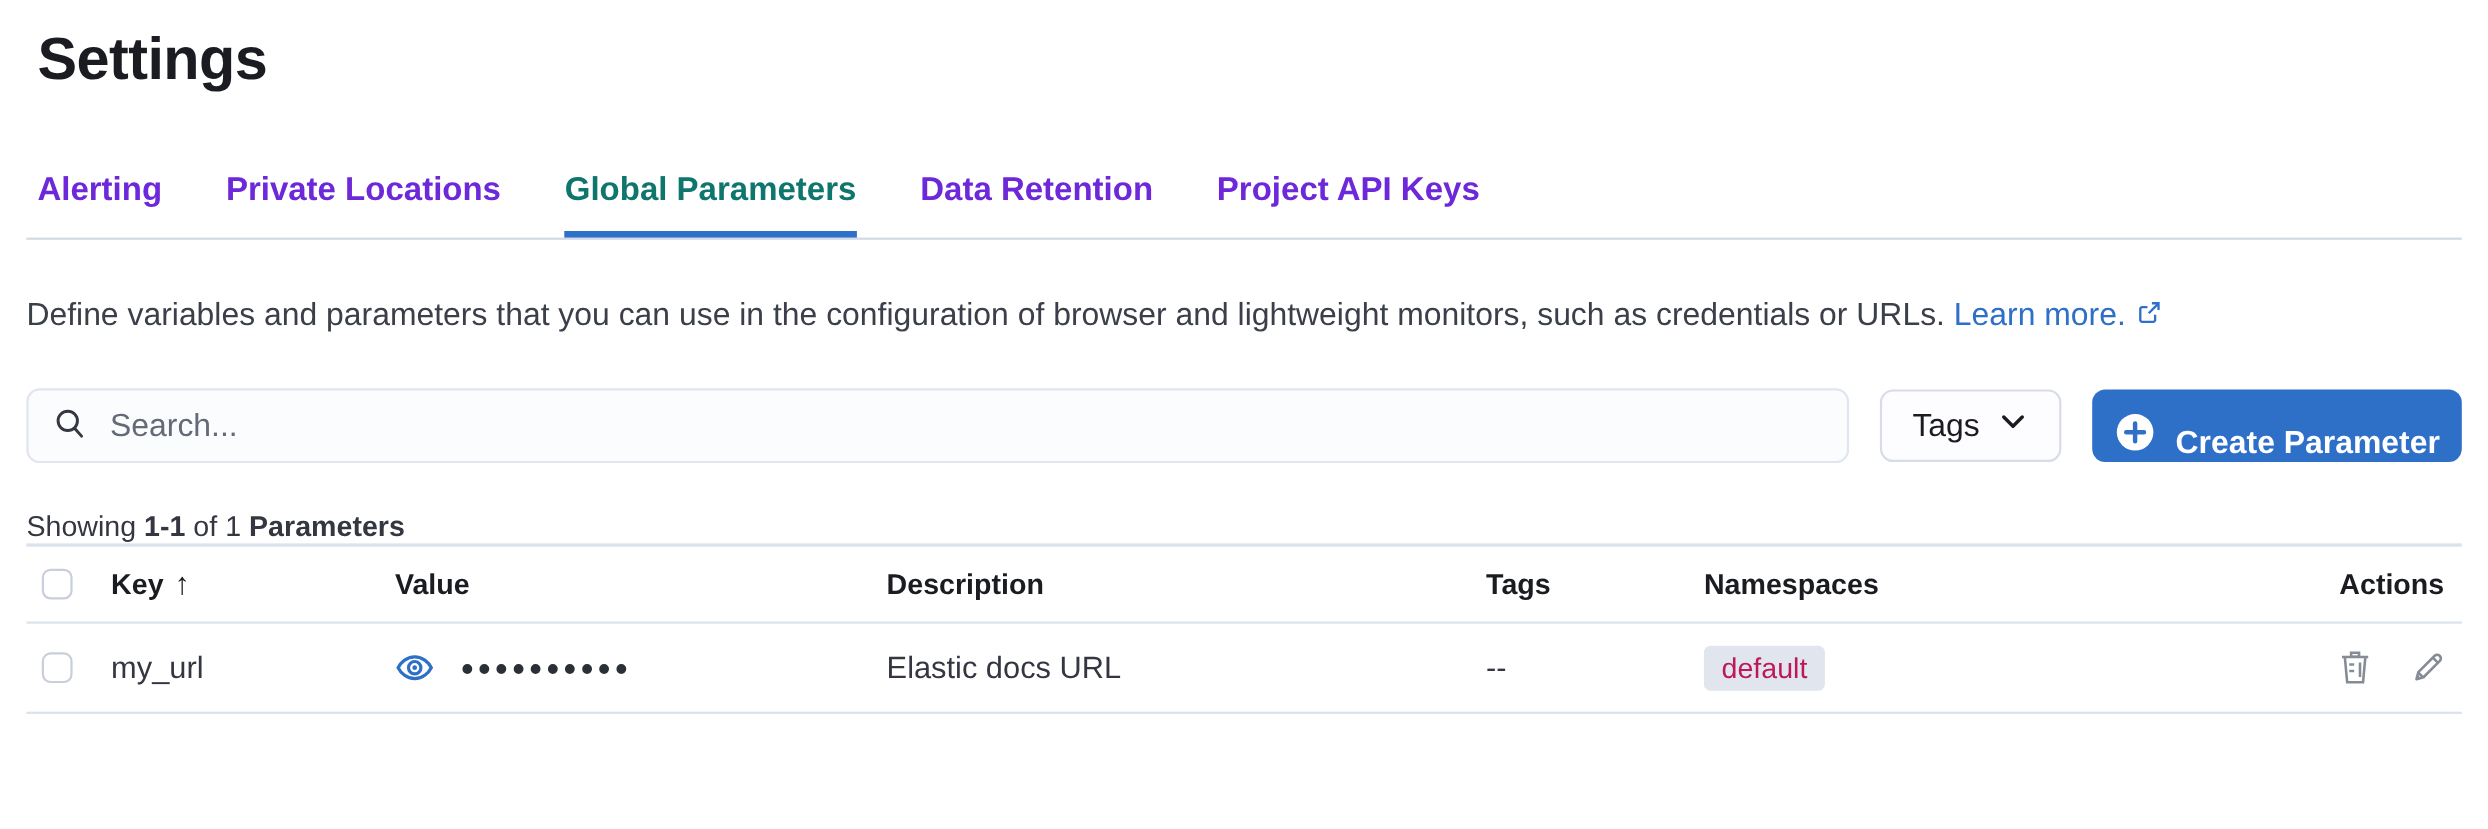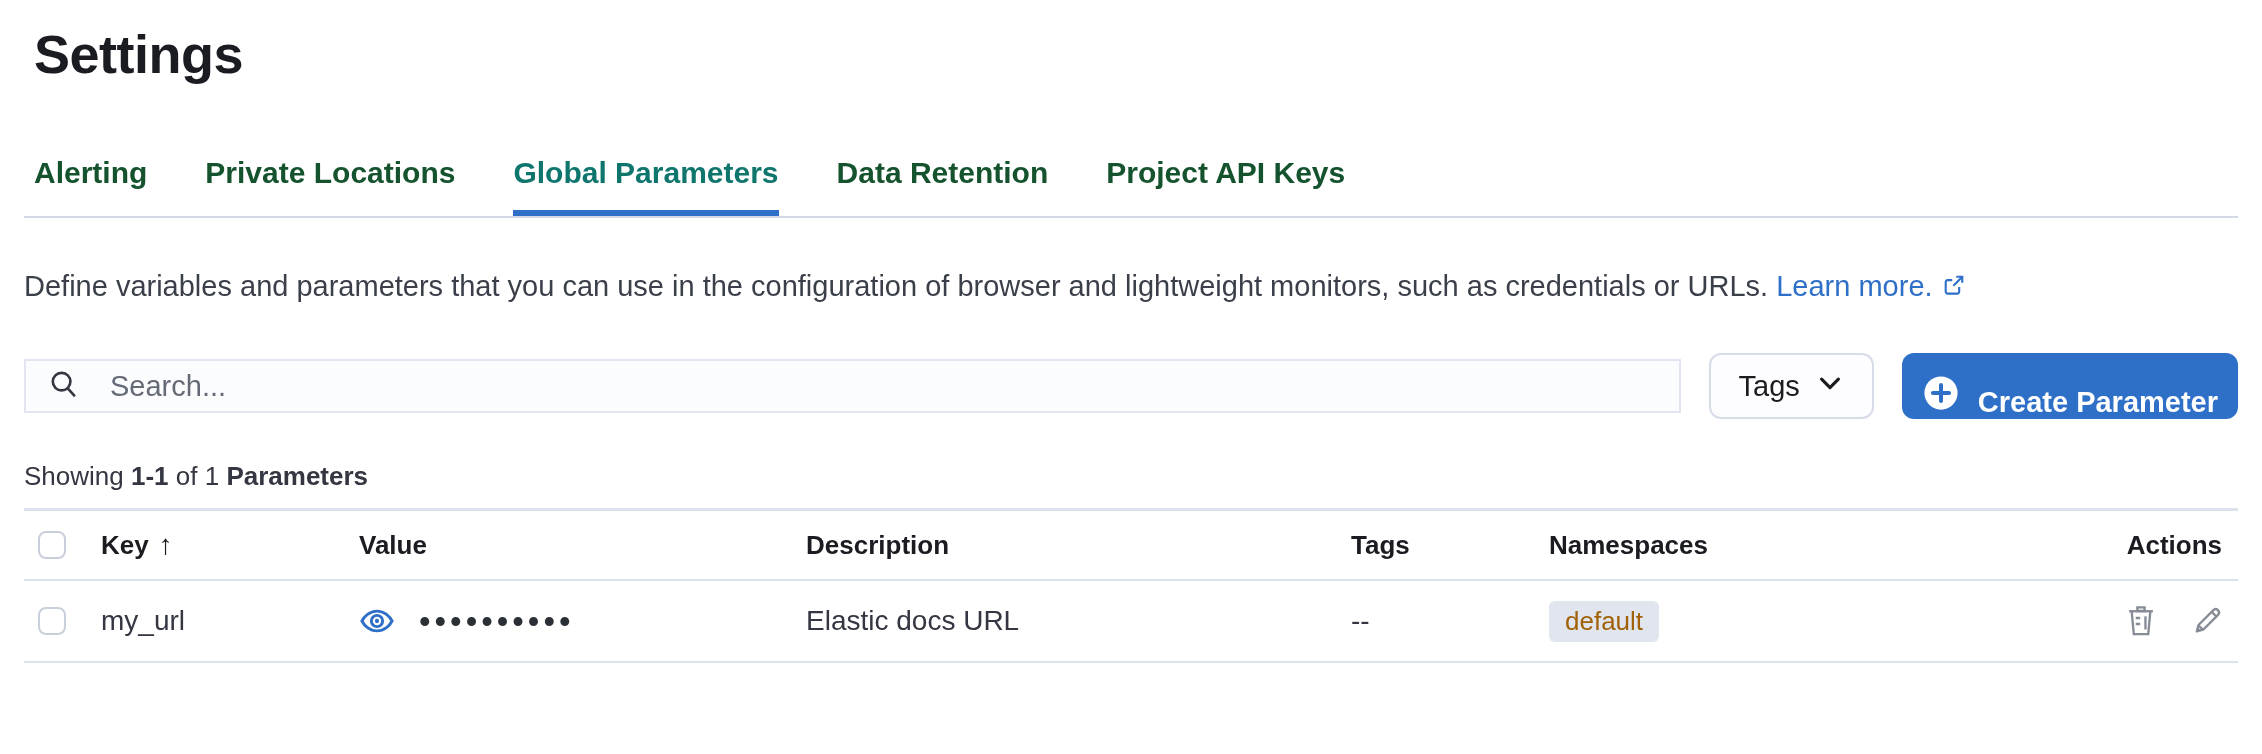--- a/index.html
+++ b/index.html
@@ -17,42 +17,42 @@
     color:#1a1c21; letter-spacing:-0.5px;
   }
 
   
   .tabs {
     margin-top:72px; padding-left:10px;
     display:flex; gap:58px; align-items:flex-end;
     border-bottom:2px solid #d3dae6;
   }
   .tab {
-    font-size:30px; font-weight:700; color:#14532d;
+    font-size:30px; font-weight:700; color:#6d28d9;
     padding-bottom:20px; border-bottom:6px solid transparent;
     cursor:pointer; white-space:nowrap;
   }
   .tab.active { color:#0f766e; border-bottom-color:#2e6fc8; }
 
   
   .description {
     margin-top:44px; max-width:2195px;
     font-size:29px; line-height:49px; color:#3a3f49;
   }
   .description a { color:#2e6fc8; text-decoration:none; }
   .ext-icon { display:inline-block; vertical-align:-2px; margin-left:8px; }
 
   
   .controls {
     margin-top:40px; display:flex; align-items:center; gap:28px;
   }
   .search-box {
-    flex:1; height:54px;
-    background:#fbfcfe; border:2px solid #e0e5ef; border-radius:0;
-    display:flex; align-items:center; padding:0 22px; gap:30px;
+    flex:1; height:68px;
+    background:#fbfcfe; border:2px solid #e0e5ef; border-radius:12px;
+    display:flex; align-items:center; padding:0 22px; gap:20px;
   }
   .search-box input {
     flex:1; border:none; outline:none; background:transparent;
     font-family:inherit; font-size:29px; color:#343741;
   }
   .search-box input::placeholder { color:#646a76; opacity:1; }
   .tags-btn {
     height:66px; padding:0 28px; flex:0 0 auto;
     background:#fdfdff; border:2px solid #d7dce8; border-radius:12px;
     display:flex; align-items:center; gap:16px; cursor:pointer;
@@ -63,42 +63,42 @@
     background:#2e6fc8; border:none; border-radius:12px;
     display:flex; align-items:flex-end; gap:18px; cursor:pointer;
     font-family:inherit; font-size:29px; font-weight:600; color:#ffffff;
   }
 
   
   .summary { margin-top:42px; font-size:26px; color:#343741; }
   .summary b { font-weight:700; }
 
   
-  .table { margin-top:16px; border-top:3px solid #dce1ee; }
+  .table { border-top:3px solid #dce1ee; }
   .t-row {
     display:grid;
     grid-template-columns:67px 258px 447px 545px 198px 350px 1fr;
     align-items:center;
     border-bottom:2px solid #dce1ee;
   }
   .t-head { height:70px; font-size:26px; font-weight:700; color:#1a1c21; }
   .t-body { height:82px; font-size:28px; color:#343741; }
   .t-cell { padding:0 10px; }
   .cell-check { padding-left:14px; }
   .checkbox {
     width:28px; height:28px; background:#fff;
     border:2px solid #c9cfda; border-radius:8px; cursor:pointer;
   }
   .sort-arrow { font-weight:400; font-size:28px; margin-left:10px; color:#1a1c21; }
   .cell-value { display:flex; align-items:center; gap:24px; }
   .masked-dots { font-size:33px; letter-spacing:4px; color:#2b2f36; line-height:1; }
   .eye-btn { display:flex; cursor:pointer; }
   .badge {
     display:inline-block; background:#e0e5ee; border-radius:6px;
-    padding:5px 16px; font-size:26px; color:#a16207;text-align:center;
+    padding:5px 16px; font-size:26px; color:#be185d;text-align:center;
   }
   .cell-actions {
     display:flex; justify-content:flex-end; align-items:center;
     gap:32px; padding-right:14px;
   }
   .icon-btn { display:flex; cursor:pointer; background:none; border:none; padding:0; }
   .head-actions { text-align:right; padding-right:16px; }
 </style>
 </head>
 <body>

